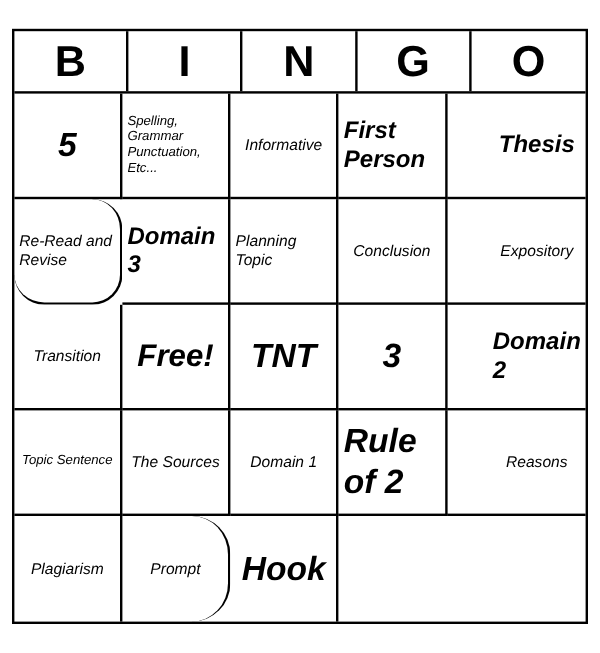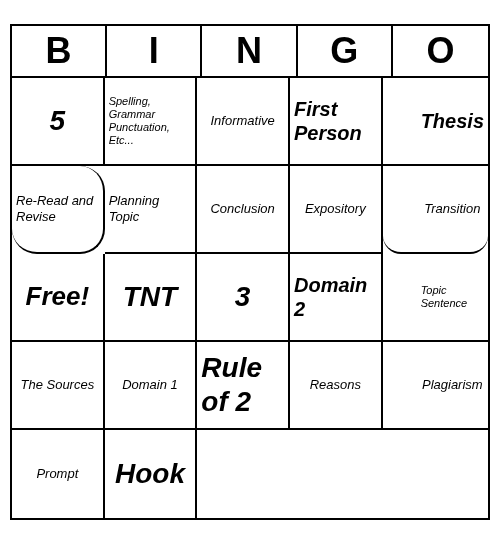--- a/index.html
+++ b/index.html
@@ -81,30 +81,31 @@
       <div class="bingo-header-cell">G</div>
       <div class="bingo-header-cell">O</div>
     </div>
   <div class="bingo-grid">
   <div class="bingo-cell" style="font-size: 28px; font-weight: bold;">5</div>
       <div class="bingo-cell" style="font-size: 11px;">Spelling, Grammar Punctuation, Etc...</div>
       <div class="bingo-cell" style="font-size: 13px;">Informative</div>
       <div class="bingo-cell" style="font-size: 20px; font-weight: bold;">First Person</div>
       <div class="bingo-cell" style="font-size: 20px; font-weight: bold;">Thesis</div>
       <div class="bingo-cell" style="font-size: 13px; border-radius: 25px;">Re-Read and Revise</div>
+      <div class="bingo-cell" style="font-size: 20px; font-weight: bold;">Domain 3</div>
       <div class="bingo-cell" style="font-size: 13px;">Planning Topic</div>
       <div class="bingo-cell" style="font-size: 13px;">Conclusion</div>
       <div class="bingo-cell" style="font-size: 13px;">Expository</div>
-      <div class="bingo-cell" style="font-size: 13px; border-radius: 18px;">Transition</div>
+      <div class="bingo-cell" style="font-size: 13px;">Transition</div>
       <div class="bingo-cell" style="font-size: 26px; font-weight: bold;">Free!</div>
       <div class="bingo-cell" style="font-size: 28px; font-weight: bold;">TNT</div>
       <div class="bingo-cell" style="font-size: 28px; font-weight: bold;">3</div>
       <div class="bingo-cell" style="font-size: 20px; font-weight: bold;">Domain 2</div>
       <div class="bingo-cell" style="font-size: 11px;">Topic Sentence</div>
       <div class="bingo-cell" style="font-size: 13px;">The Sources</div>
       <div class="bingo-cell" style="font-size: 13px;">Domain 1</div>
       <div class="bingo-cell" style="font-size: 28px; font-weight: bold;">Rule of 2</div>
       <div class="bingo-cell" style="font-size: 13px;">Reasons</div>
       <div class="bingo-cell" style="font-size: 13px;">Plagiarism</div>
-      <div class="bingo-cell" style="font-size: 13px;">Prompt</div>
+      <div class="bingo-cell" style="font-size: 13px; border-radius: 32px;">Prompt</div>
       <div class="bingo-cell" style="font-size: 28px; font-weight: bold;">Hook</div>
     </div>
 </div>
 
 </body></html>

